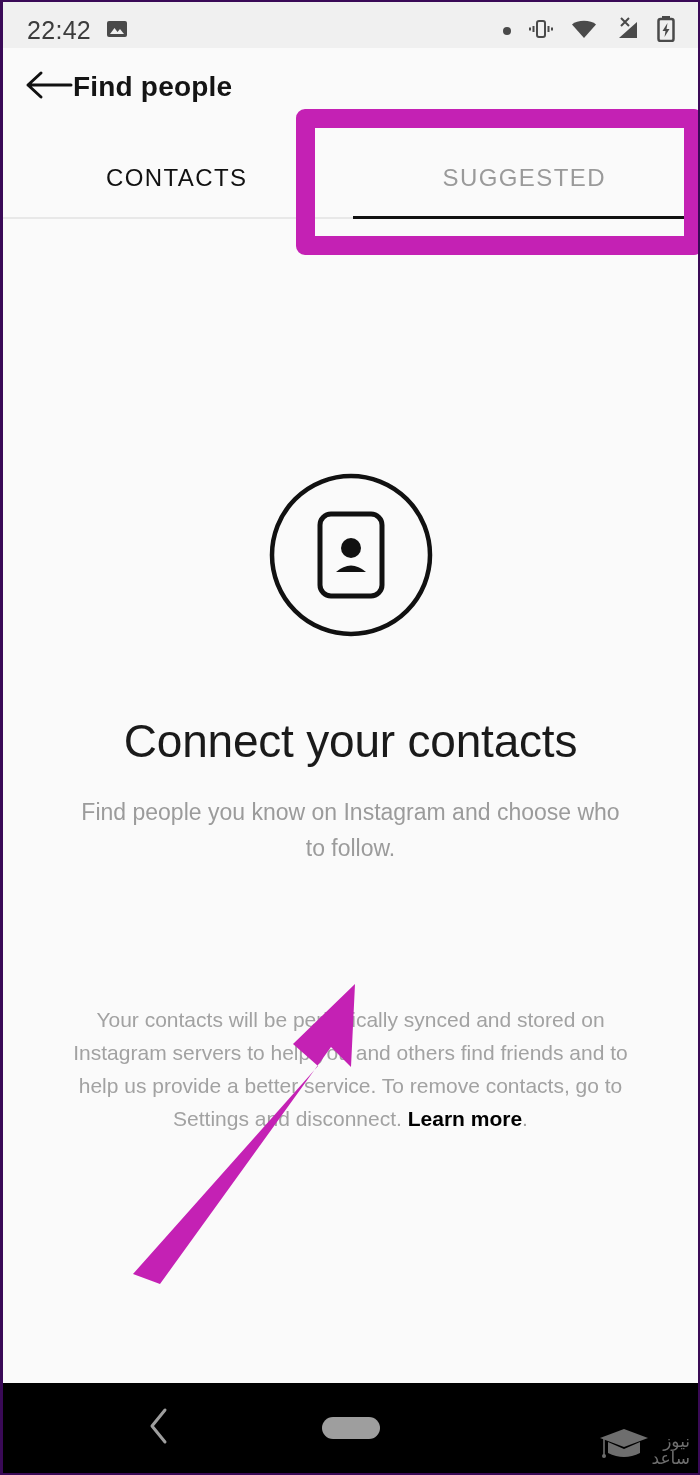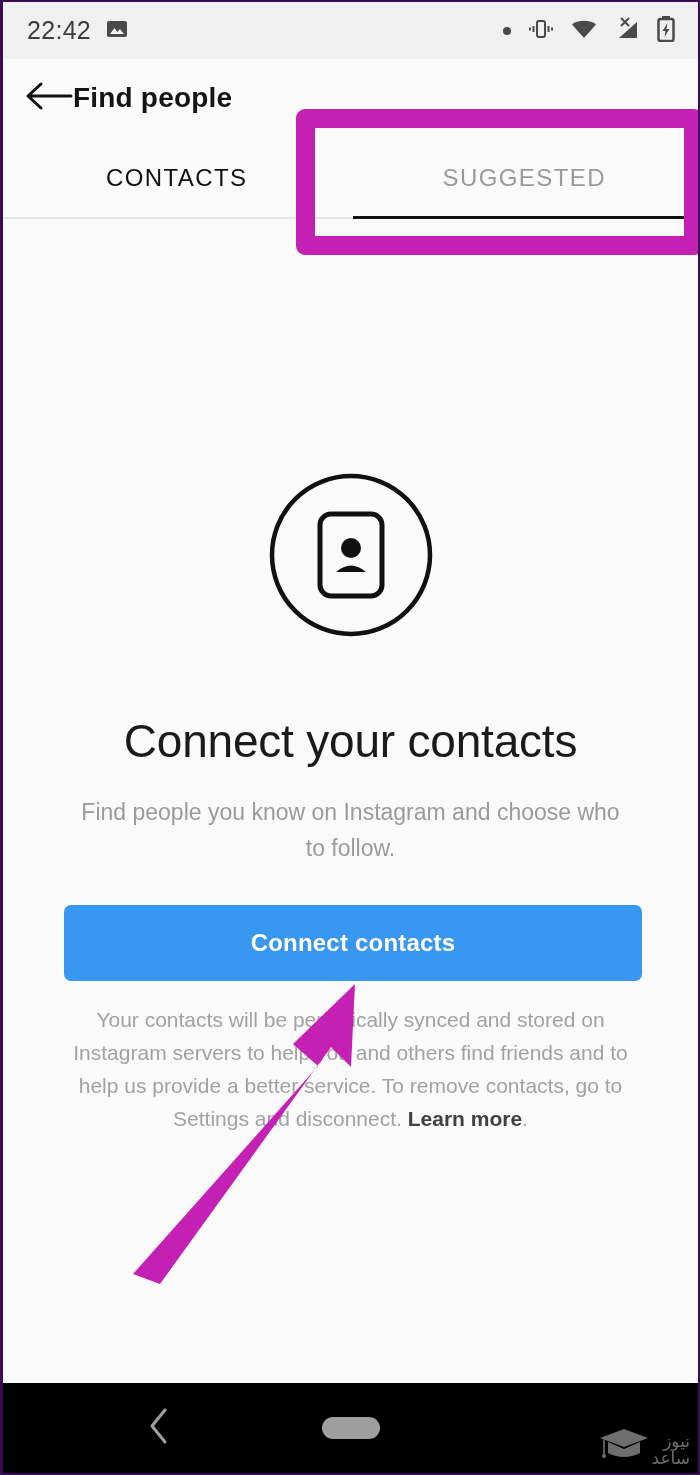--- a/index.html
+++ b/index.html
@@ -27,21 +27,21 @@
     display:flex; align-items:center;
     padding:0 22px 0 24px;
   }
   #status-left { display:flex; align-items:center; gap:14px; }
   #clock { font-size:25px; color:#3c3c3c; letter-spacing:.3px; }
   #status-right { margin-left:auto; display:flex; align-items:center; gap:16px; }
   .sb-icon { display:block; }
 
   
   #app-bar {
-    position:absolute; top:57px; left:0; right:0; height:78px;
+    position:absolute; top:46px; left:0; right:0; height:78px;
     background:#fafafa;
     display:flex; align-items:center;
   }
   #back-arrow { width:70px; padding-left:22px; display:flex; align-items:center; cursor:pointer; }
   #page-title { font-size:28px; font-weight:bold; color:#141414; letter-spacing:.2px; }
 
   
   #tab-bar {
     position:absolute; top:135px; left:0; right:0; height:82px;
     background:#fafafa;
@@ -82,21 +82,21 @@
     position:absolute; top:686px; left:61px; width:578px; height:76px;
     background:#3897f0; border-radius:7px; border:none;
     color:#fff; font-size:24px; font-weight:bold; letter-spacing:.2px;
     font-family:"Liberation Sans", sans-serif;
     cursor:pointer;
   }
   #disclaimer {
     position:absolute; top:784px; left:62px; right:62px;
     text-align:center; font-size:21px; line-height:33px; color:#a2a2a2;
   }
-  #disclaimer b { color:#404040; font-weight:bold;margin-top:46px; }
+  #disclaimer b { color:#000000; font-weight:bold;margin-top:46px; }
 
   
   #highlight-box {
     position:absolute; top:107px; left:293px; width:407px; height:146px;
     border:19px solid #c421b4; border-radius:9px;
     background:transparent; pointer-events:none;
   }
   #annotation-arrow {
     position:absolute; top:960px; left:100px; width:300px; height:330px;
     pointer-events:none;
@@ -200,21 +200,20 @@
         <rect x="52" y="42" width="62" height="82" rx="11" ry="11" fill="none" stroke="#111" stroke-width="5"></rect>
         <circle cx="83" cy="76" r="10" fill="#111"></circle>
         <path d="M68 100 q15 -13 30 0 z" fill="#111"></path>
       </svg>
     </div>
 
     <div id="headline">Connect your contacts</div>
 
     <div id="subtext">Find people you know on Instagram and choose who to follow.</div>
 
-    <button id="connect-button">Connect contacts</button>
 
     <div id="disclaimer">
       <span>Your contacts will be periodically synced and stored on Instagram servers to help you and others find friends and to help us provide a better service. To remove contacts, go to Settings and disconnect. </span><b>Learn more</b><span>.</span>
     </div>
   </div>
 
   <div id="highlight-box"></div>
 
   <div id="annotation-arrow">
     <svg width="300" height="330" viewBox="0 0 300 330">

